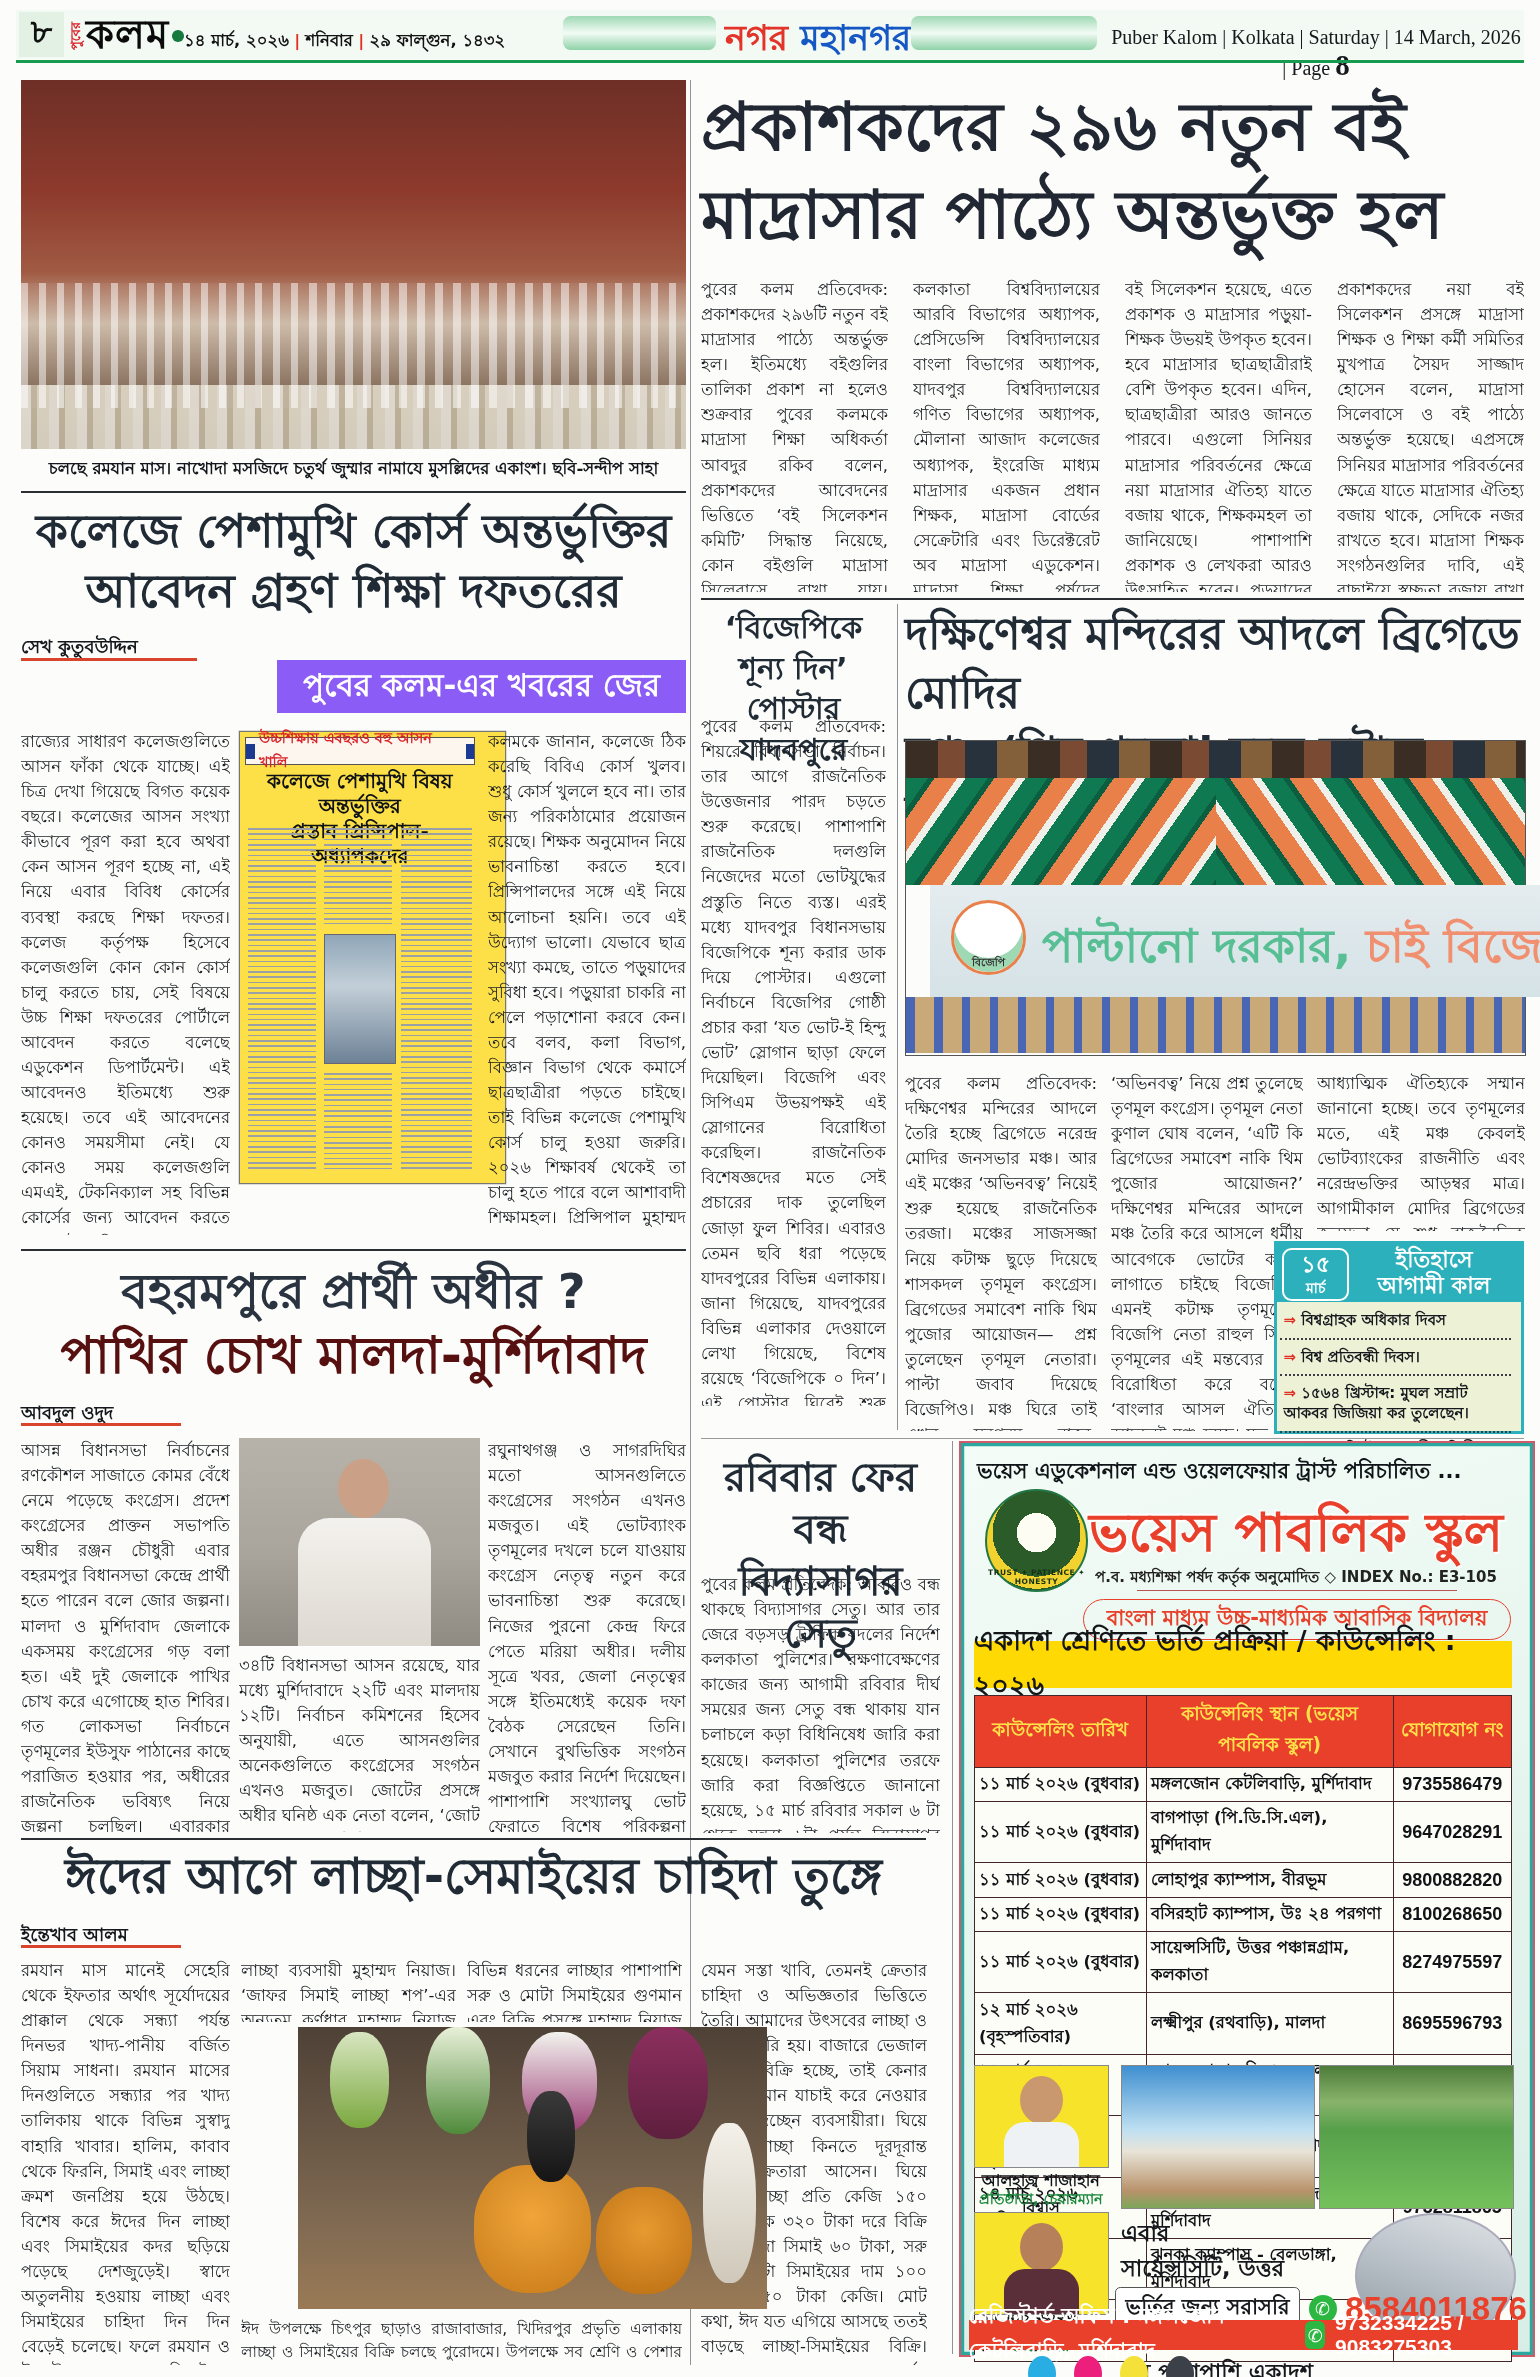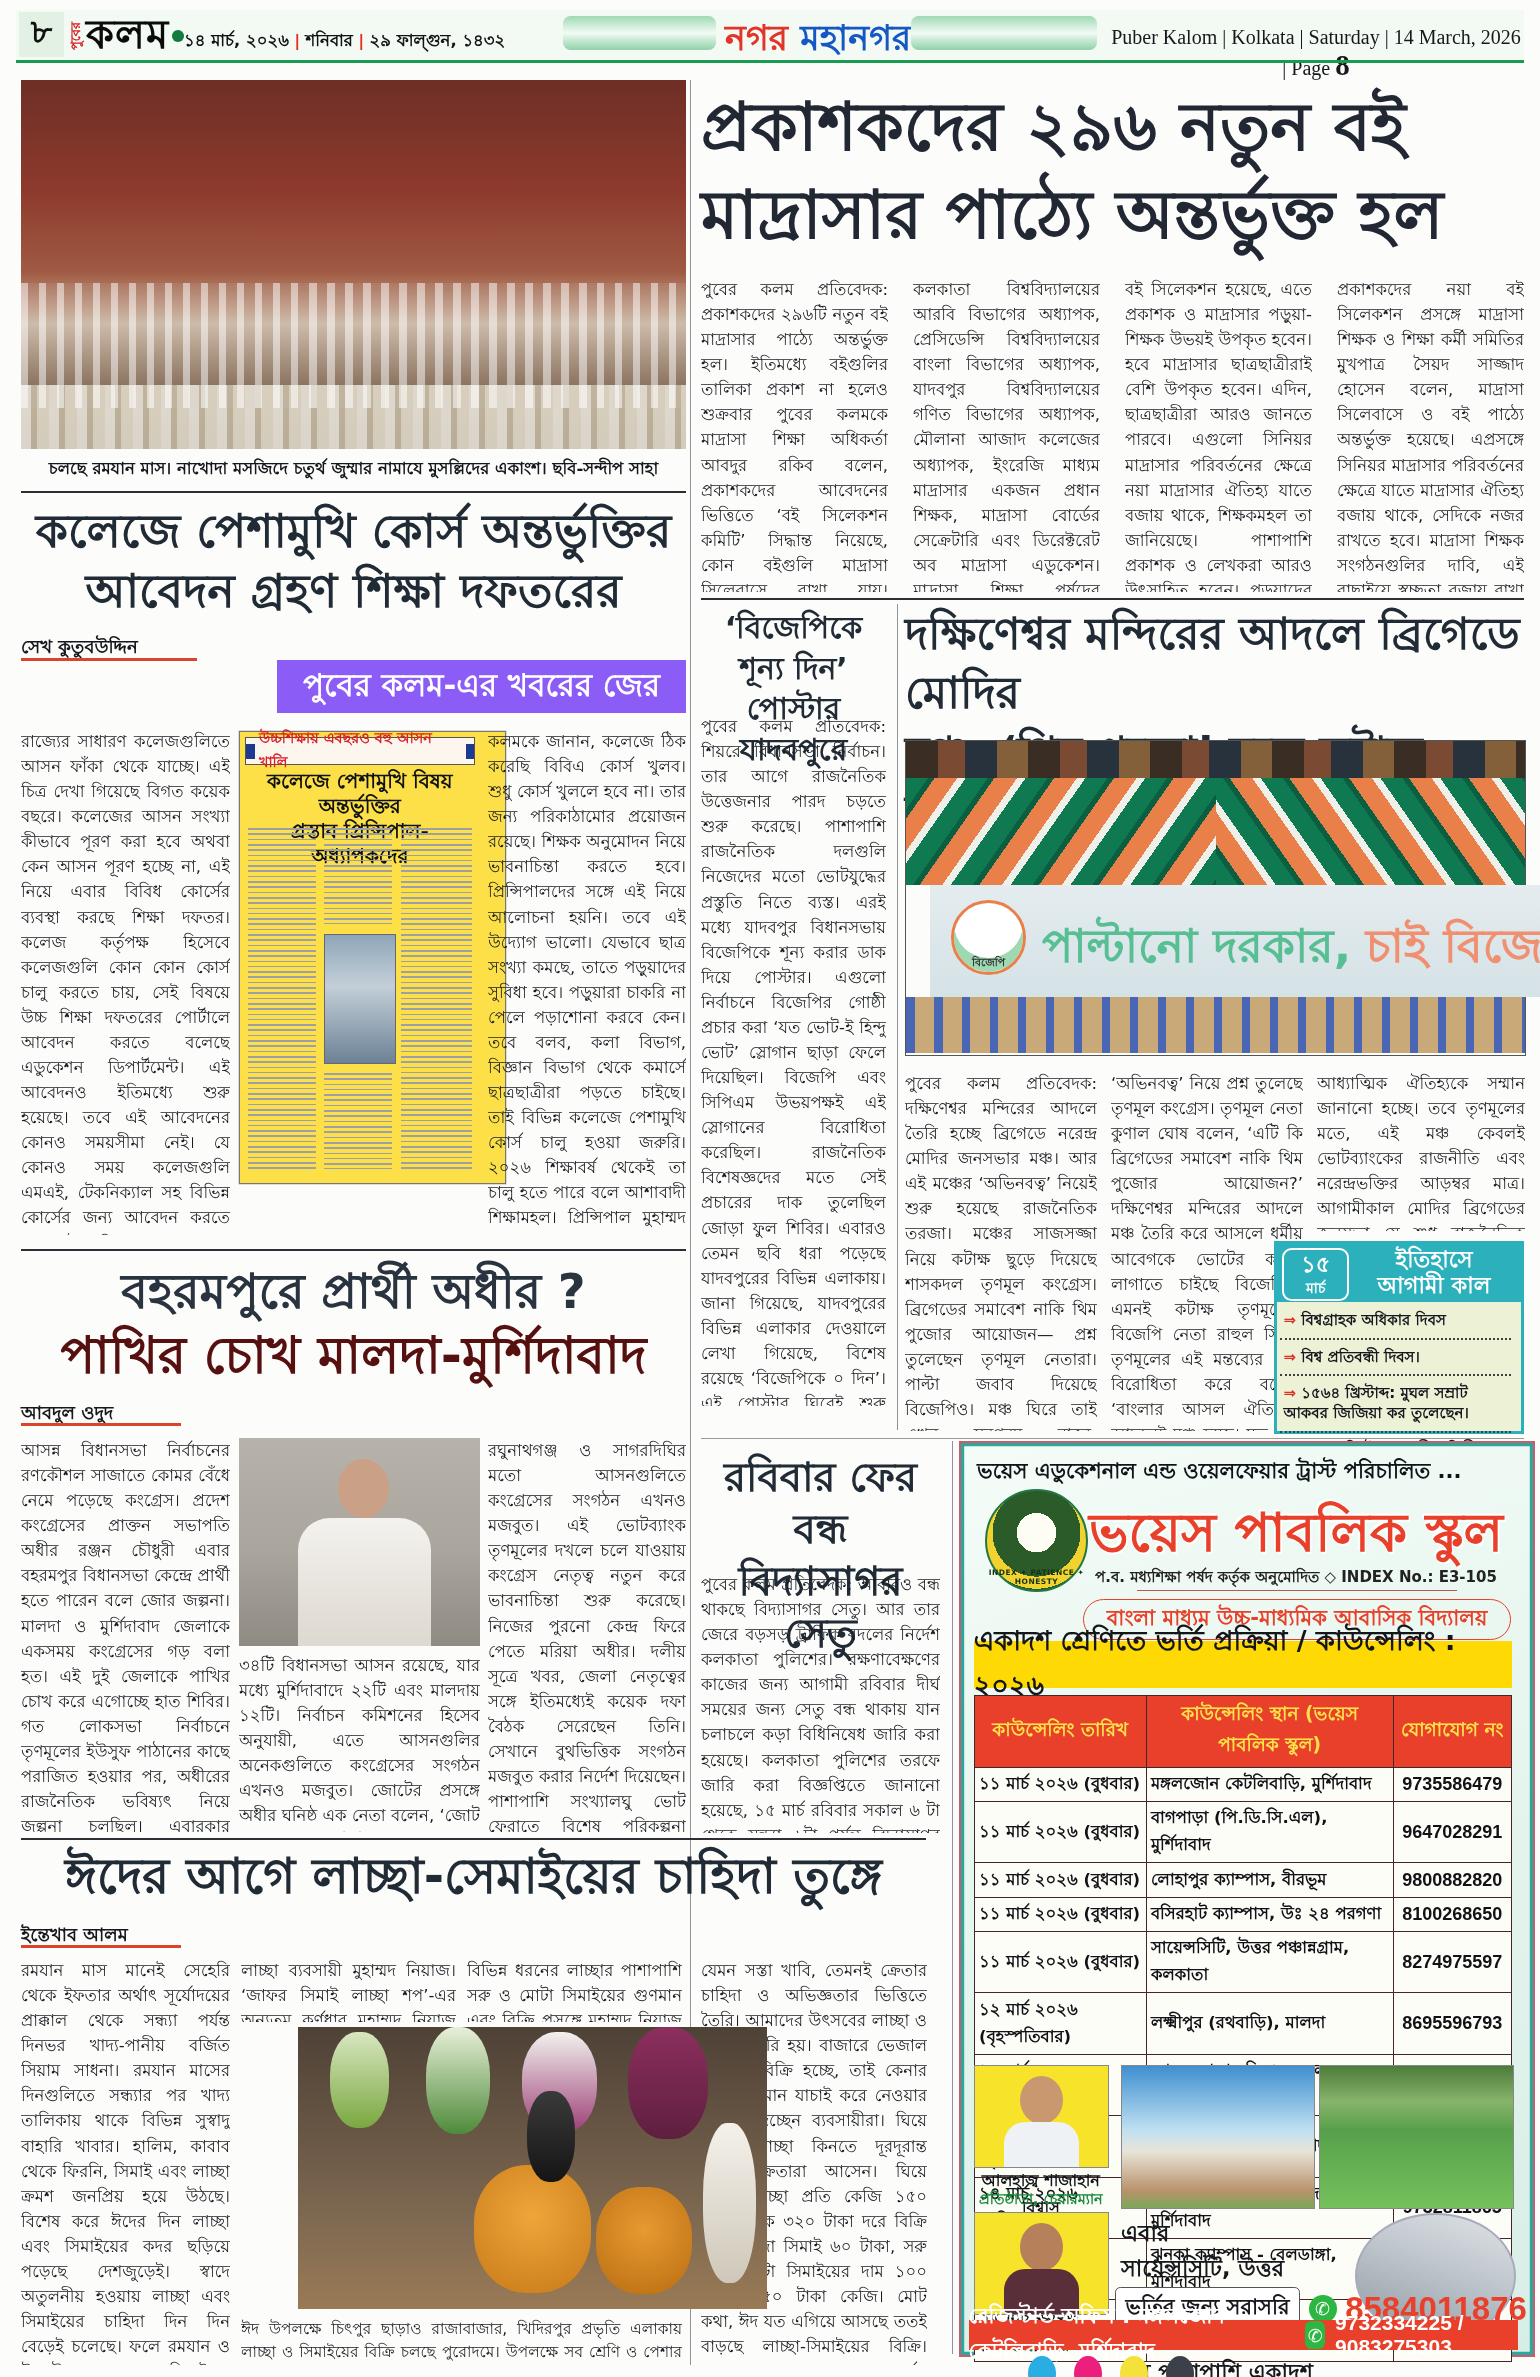--- a/index.html
+++ b/index.html
@@ -245,21 +245,21 @@
 
   <div class="abs headline center" style="left:701px;top:1451px;width:239px;font-size:40px;line-height:1.3;">
     <div>রবিবার ফের বন্ধ</div>
     <div>বিদ্যাসাগর সেতু</div>
   </div>
   <div class="abs body-col just" style="left:701px;top:1572px;width:239px;height:261px;overflow:hidden;">পুবের কলম প্রতিবেদক: আবারও বন্ধ থাকছে বিদ্যাসাগর সেতু। আর তার জেরে বড়সড় ট্রাফিক বদলের নির্দেশ কলকাতা পুলিশের। রক্ষণাবেক্ষণের কাজের জন্য আগামী রবিবার দীর্ঘ সময়ের জন্য সেতু বন্ধ থাকায় যান চলাচলে কড়া বিধিনিষেধ জারি করা হয়েছে। কলকাতা পুলিশের তরফে জারি করা বিজ্ঞপ্তিতে জানানো হয়েছে, ১৫ মার্চ রবিবার সকাল ৬ টা থেকে সন্ধ্যা ৬টা পর্যন্ত বিদ্যাসাগর সেতু সম্পূর্ণ বন্ধ থাকবে। এই সময়ে সেতুর বিভিন্ন অংশে মেরামতি ও সংস্কারের কাজ চলবে। পুলিশ সূত্রে জানা গিয়েছে, দ্বিতীয় হুগলি সেতু তথা বিদ্যাসাগর সেতুর ‘স্টে’ ও ‘ডাউন কেবল’ এবং বেয়ারিং বদলের কাজ করা হবে। এই কাজের জন্য সেতুতে যান চলাচল সম্পূর্ণ বন্ধ রাখা হবে। ফলে ওই সময় কলকাতা ও হাওড়ার মধ্যে যাতায়াতকারী গাড়িগুলিকে বিকল্প রাস্তা ব্যবহার করতে হবে।</div>
 
   <div class="abs ad-frame" style="left:959px;top:1441px;width:563px;height:912px;padding-left:9px;">
     <div class="abs bold" style="left:16px;top:11.7px;font-size:21px;color:#101418;">ভয়েস এডুকেশনাল এন্ড ওয়েলফেয়ার ট্রাস্ট পরিচালিত ...</div>
     <div class="abs logo-circle" style="left:15px;top:46px;width:99px;height:99px;">
-      <div class="logo-words">INDEX ✦ PATIENCE ✦ HONESTY</div>
+      <div class="logo-words">TRUST ✦ PATIENCE ✦ HONESTY</div>
     </div>
     <div class="abs school-name center" style="left:122px;top:49px;width:426px;">ভয়েস পাবলিক স্কুল</div>
     <div class="abs bold center" style="left:122px;top:122px;width:426px;font-size:15px;color:#222;">প.ব. মধ্যশিক্ষা পর্ষদ কর্তৃক অনুমোদিত ◇ INDEX No.: E3-105</div>
     <div class="abs" style="left:176px;top:147px;width:320px;height:1.1px;background:#b55;"></div>
     <div class="abs bold center" style="left:122px;top:156px;width:426px;font-size:21px;color:#e8402a;border:1.6px solid #e8402a;border-radius:21px;padding:2.1px 0;">বাংলা মাধ্যম উচ্চ-মাধ্যমিক আবাসিক বিদ্যালয়</div>
     <div class="abs yellow-bar" style="left:12.8px;top:198px;width:538px;height:47px;">একাদশ শ্রেণিতে ভর্তি প্রক্রিয়া / কাউন্সেলিং : ২০২৬</div>
 
     <table class="abs ad-table" style="left:12.8px;top:252px;width:538px;">
       <colgroup>
           <col style="width:32%">

